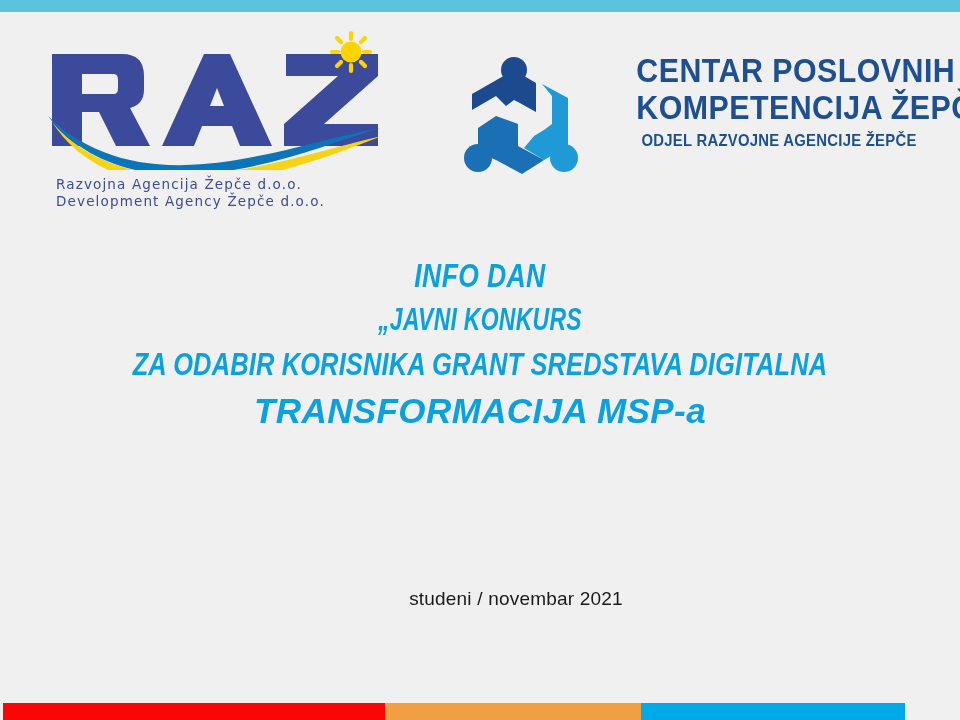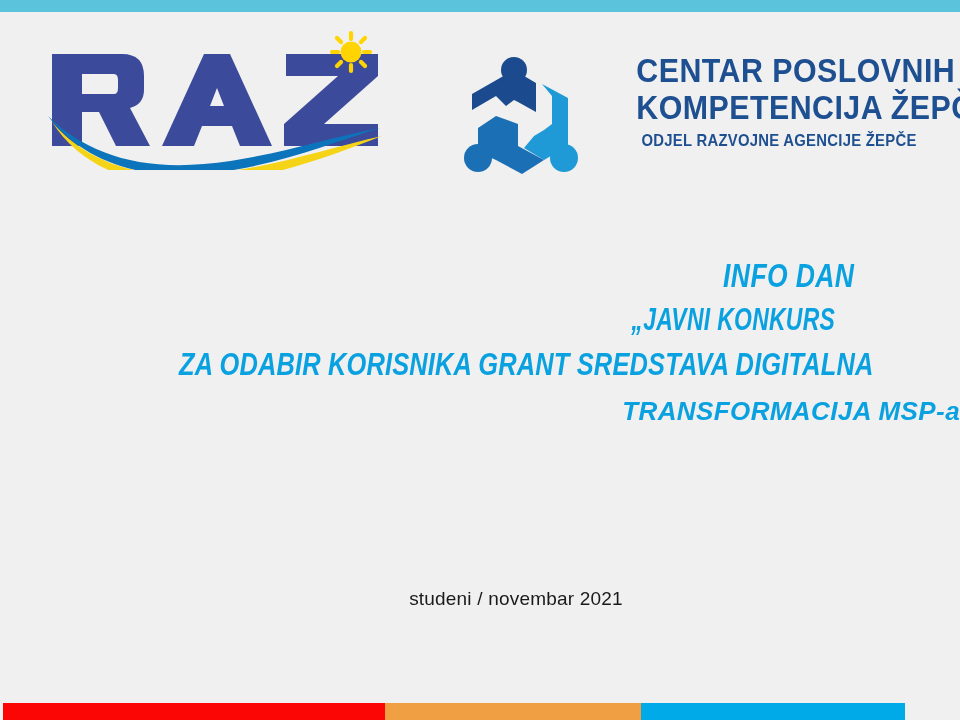--- a/index.html
+++ b/index.html
@@ -125,21 +125,21 @@
     transform-origin: center;
     white-space: nowrap;
   }
 
   
   .title-block {
     position: absolute;
     left: 0;
     top: 252px;
     width: 960px;
-    text-align: right;
+    text-align: center;
   }
   .title-line {
     display: block;
     color: #0aa1e0;
     font-family: "Liberation Sans", sans-serif;
     font-weight: bold;
     font-style: italic;
     white-space: nowrap;
   }
   .tl-1 {
@@ -154,21 +154,21 @@
     transform: scaleX(0.74);
     letter-spacing: 0.4px;
   }
   .tl-3 {
     font-size: 31px;
     line-height: 45px;
     transform: scaleX(0.82);
     letter-spacing: 0.2px;
   }
   .tl-4 {
-    font-size: 26px;
+    font-size: 35px;
     line-height: 48px;
     letter-spacing: 0.4px;
   }
 
   
   .date-line {
     position: absolute;
     left: 0;
     top: 588px;
     width: 960px;
@@ -236,20 +236,24 @@
         </svg>
 
         <svg class="raz-swoosh" viewBox="0 0 340 62">
           <path d="M4 8 C40 44 92 62 160 56 C226 50 282 30 336 20
                    C284 36 228 60 158 66 C88 72 34 48 4 8 Z" fill="#0b74bb"></path>
           <path d="M8 14 C42 54 96 72 162 66 C228 60 284 40 338 28
                    C286 48 230 70 160 76 C90 82 36 58 8 14 Z" fill="#f5d417"></path>
         </svg>
       </div>
 
+      <div class="raz-tagline">
+        <span>Razvojna Agencija Žepče d.o.o.</span>
+        <span>Development Agency Žepče d.o.o.</span>
+      </div>
     </div>
 
     <div class="cpk-logo">
 
       <svg class="cpk-mark" viewBox="0 0 140 140">
 
         <path d="M20 46 L62 22 L62 52 L54 58 L44 48 L20 62 Z" fill="#1b4a8f"></path>
         <path d="M62 22 L84 35 L84 64 L66 54 L62 52 Z" fill="#1b4a8f"></path>
         <circle cx="62" cy="22" r="13" fill="#1b4a8f"></circle>
 

